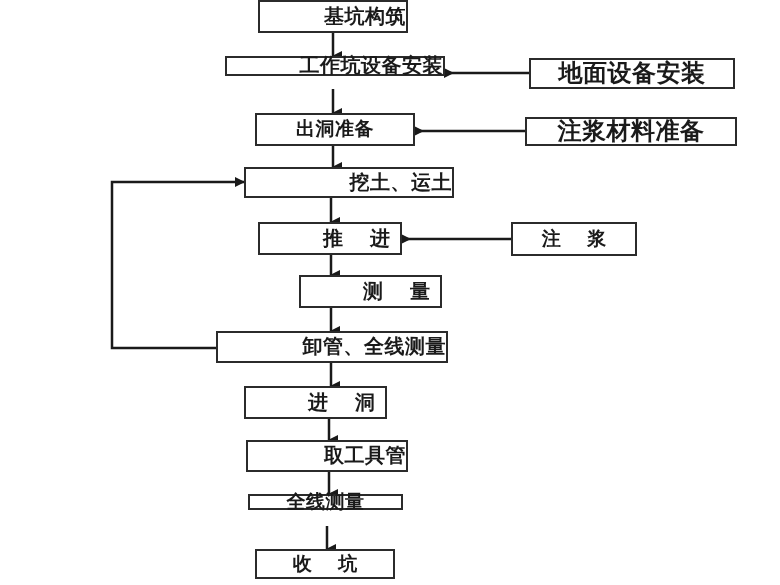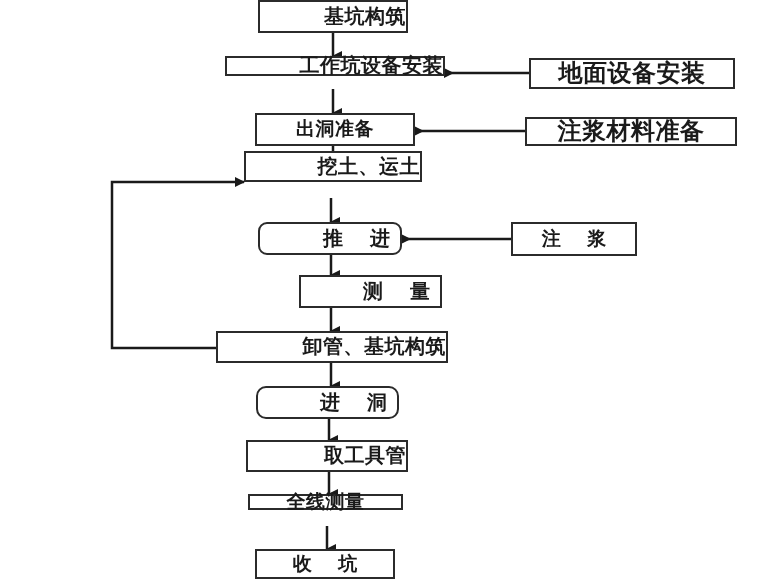--- a/index.html
+++ b/index.html
@@ -93,37 +93,37 @@
   </div>
 
   <div class="node s-20" style="left:225px; top:56px; width:220px; height:20px;">
     <span class="node-label">工作坑设备安装</span>
   </div>
 
   <div class="node s-19" style="left:255px; top:113px; width:160px; height:33px;">
     <span class="node-label">出洞准备</span>
   </div>
 
-  <div class="node s-20" style="left:244px; top:151px; width:178px; height:31px;">
+  <div class="node s-20" style="left:244px; top:167px; width:210px; height:31px;">
     <span class="node-label">挖土、运土</span>
   </div>
 
-  <div class="node s-20 wide-space" style="left:258px; top:222px; width:144px; height:33px;border-radius:9px;">
+  <div class="node s-20 wide-space" style="left:258px; top:222px; width:144px; height:33px;">
     <span class="node-label">推 进</span>
   </div>
 
   <div class="node s-20 wide-space" style="left:259px; top:275px; width:143px; height:33px;margin-left:40px;">
     <span class="node-label">测 量</span>
   </div>
 
   <div class="node s-20" style="left:216px; top:331px; width:232px; height:32px;">
-    <span class="node-label">卸管、基坑构筑</span>
+    <span class="node-label">卸管、全线测量</span>
   </div>
 
-  <div class="node s-20 wide-space" style="left:256px; top:386px; width:143px; height:33px;border-radius:10px;">
+  <div class="node s-20 wide-space" style="left:244px; top:386px; width:143px; height:33px;">
     <span class="node-label">进 洞</span>
   </div>
 
   <div class="node s-20" style="left:246px; top:440px; width:162px; height:32px;">
     <span class="node-label">取工具管</span>
   </div>
 
   <div class="node s-19" style="left:248px; top:494px; width:155px; height:16px;">
     <span class="node-label">全线测量</span>
   </div>

